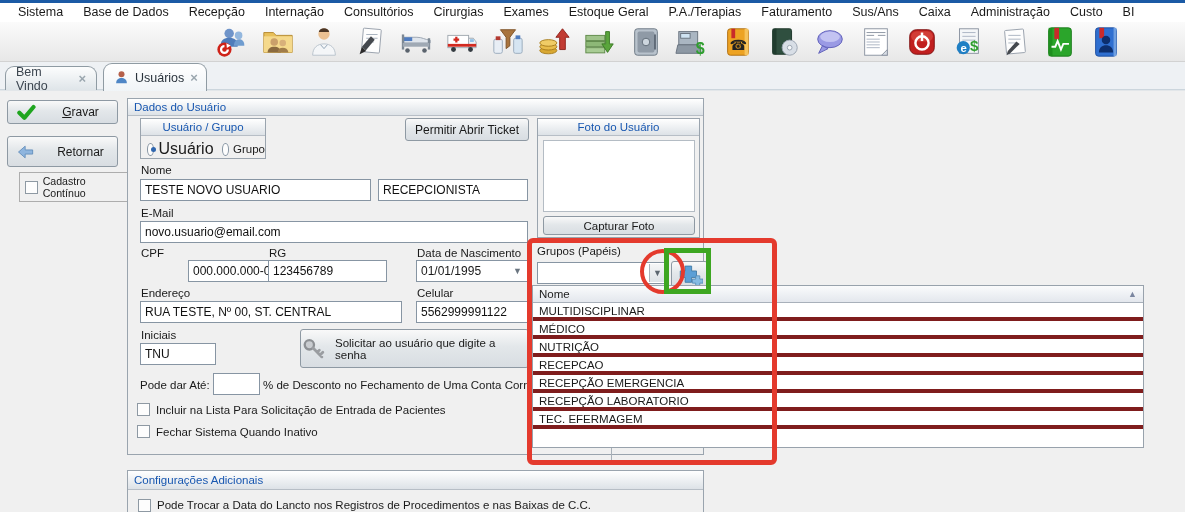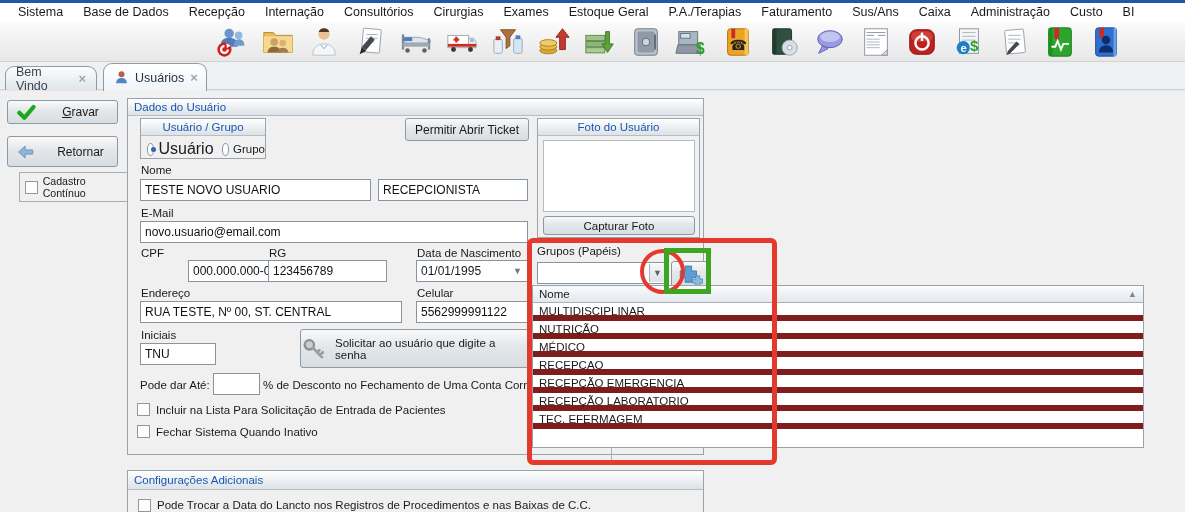--- a/index.html
+++ b/index.html
@@ -61,21 +61,21 @@
 
   .radio { width:13px; height:13px; border-radius:50%; border:1px solid #8795a3; background:#fdfdfd;
            display:inline-block; position:relative; }
   .radio.sel::after { content:""; position:absolute; left:3px; top:3px; width:5px; height:5px;
                       border-radius:50%; background:#2f66ae; }
 
   
   .grid { background:#ffffff; border:1px solid #98a2ac; }
   .grid-head { height:17px; background:linear-gradient(#fafbfc,#e3e7ed); border-bottom:1px solid #a8b0ba;
                display:flex; align-items:center; padding:0 6px; font-size:11.5px; color:#222; }
-  .grid-row { height:18px; line-height:17px; padding:0 6px; font-size:11.5px; border-bottom:6px solid #7f1d1d;
+  .grid-row { height:18px; line-height:17px; padding:0 6px; font-size:11.5px; border-bottom:4px solid #7f1d1d;
               white-space:nowrap; }
   .sort { margin-left:auto; color:#7a86a0; font-size:9px; }
 
   
   .ann { position:absolute; pointer-events:none; z-index:10; }
 
   .cfg-label { font-size:11.5px; }
 </style>
 </head>
 <body>
@@ -398,22 +398,22 @@
         <path d="M23 15h5v4h4v5h-4v4h-5v-4h-4v-5h4z" fill="#86bbe2" stroke="#4f88b4"></path>
       </svg>
   </div>
 
   <div class="abs grid" style="left:532px; top:285px; width:612px; height:163px; z-index:3;">
     <div class="grid-head">
       <span>Nome</span>
       <span class="sort">▲</span>
     </div>
     <div class="grid-row">MULTIDISCIPLINAR</div>
+    <div class="grid-row">MÉDICO</div>
     <div class="grid-row">NUTRIÇÃO</div>
-    <div class="grid-row">MÉDICO</div>
     <div class="grid-row">RECEPCAO</div>
     <div class="grid-row">RECEPÇÃO EMERGENCIA</div>
     <div class="grid-row">RECEPÇÃO LABORATORIO</div>
     <div class="grid-row">TEC. EFERMAGEM</div>
   </div>
 
   <div class="abs" style="left:611px; top:447px; width:1px; height:17px; background:#a8b0b8;"></div>
 
   <div class="abs panel" style="left:127px; top:470px; width:577px; height:60px;">
     <div class="caption" style="line-height:18px;">Configurações Adicionais</div>

